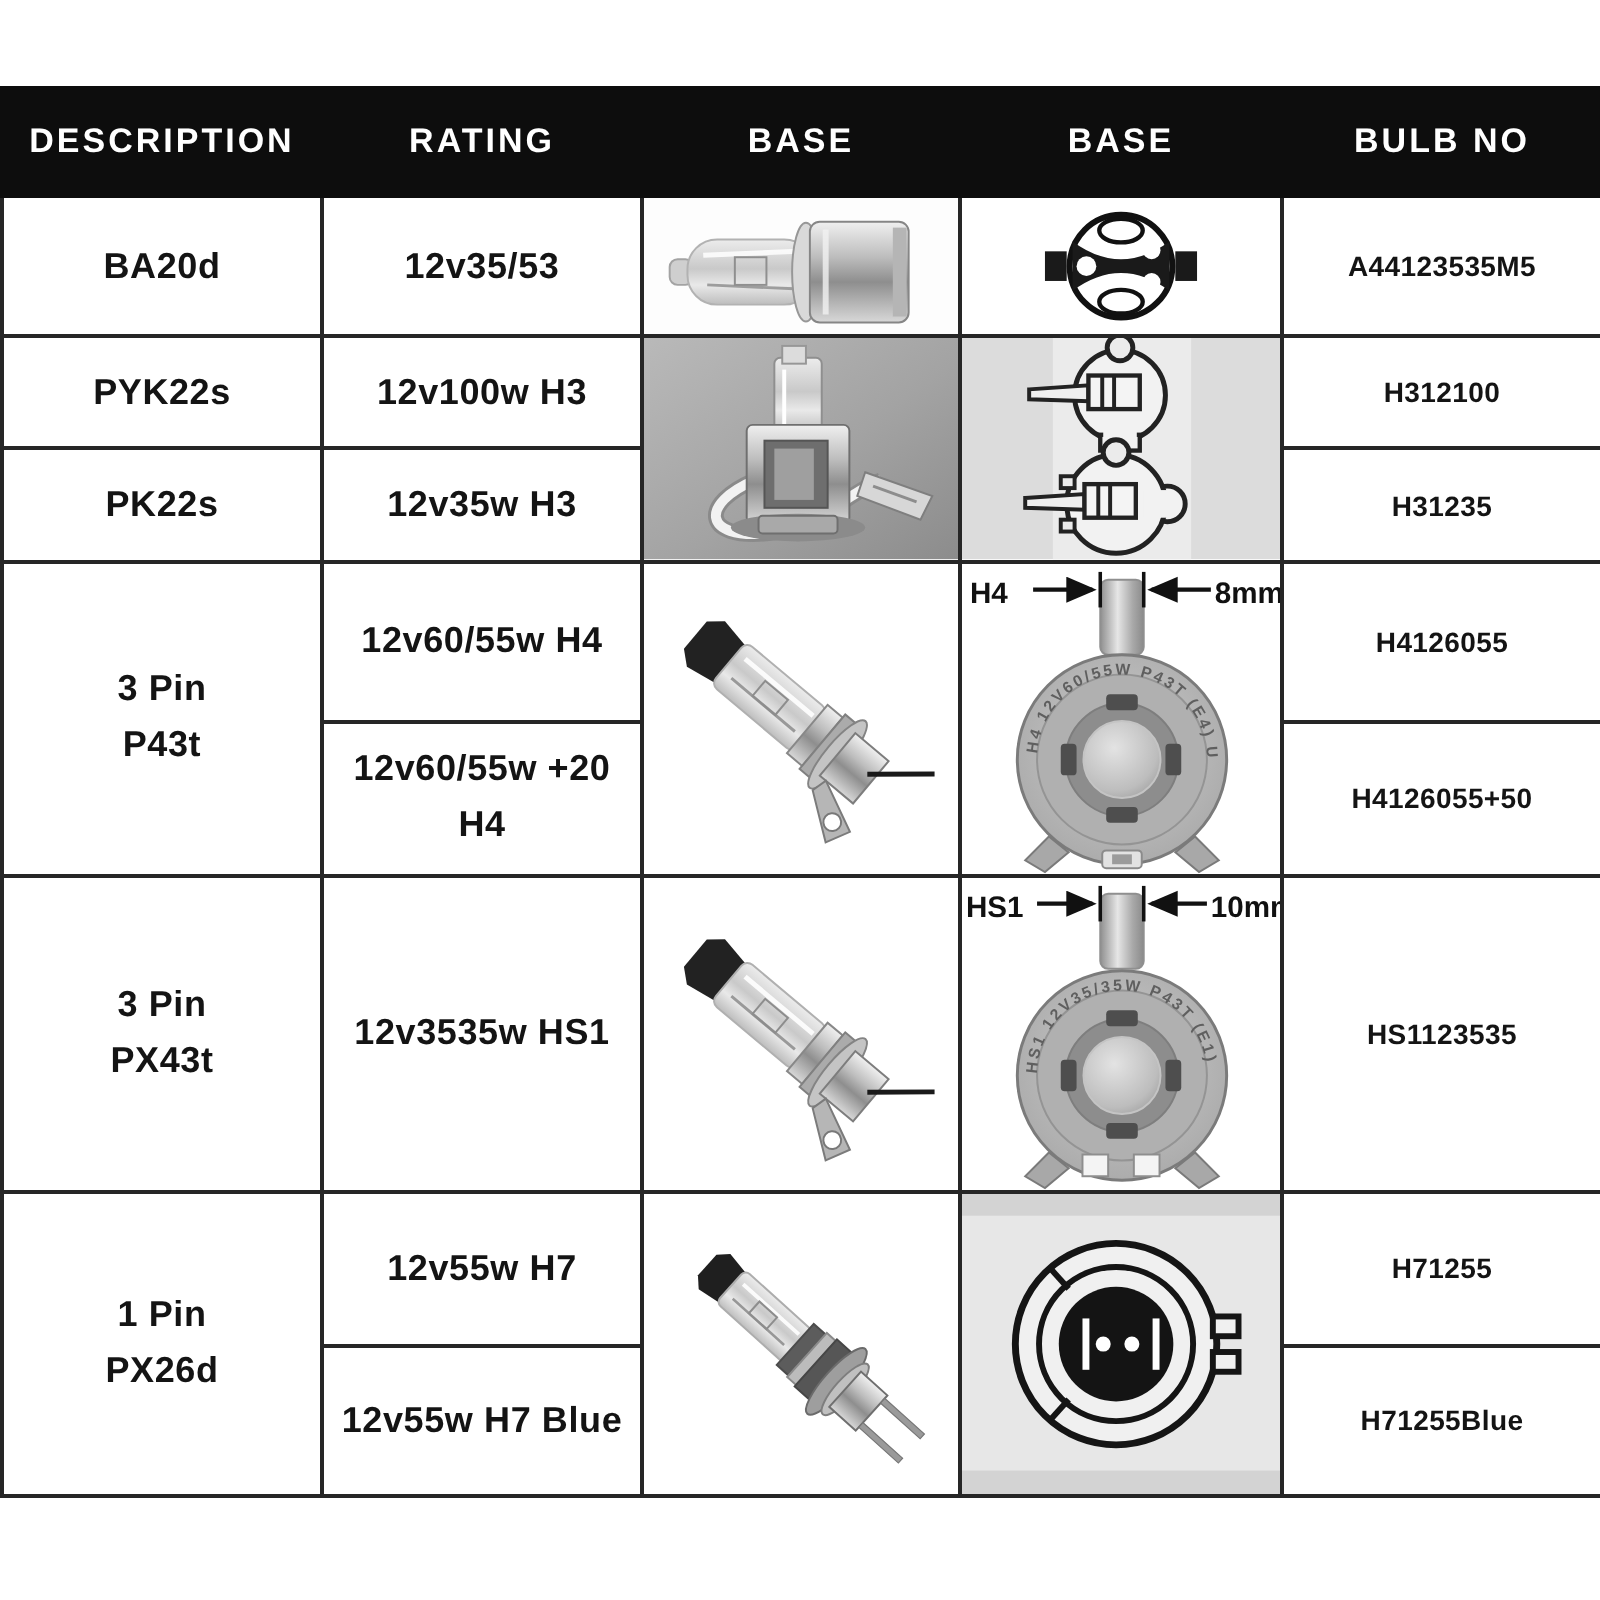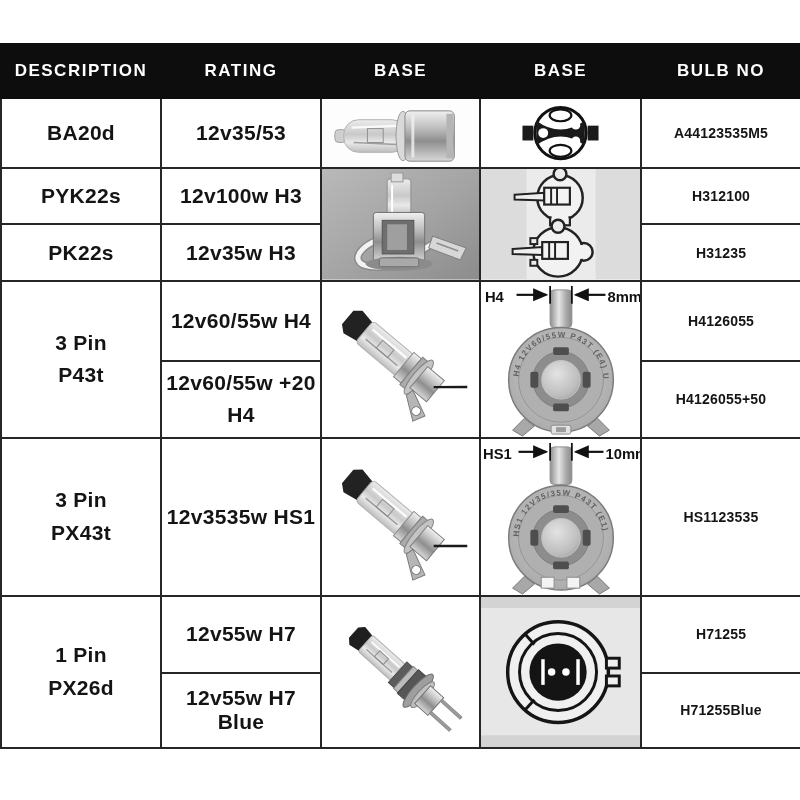--- a/index.html
+++ b/index.html
@@ -10,21 +10,21 @@
   thead th{background:#0d0d0d;color:#ffffff;border-color:#0d0d0d;font-size:17px;font-weight:bold;letter-spacing:1.5px;}
   tr.rhh{height:54px}
   tr.rh1{height:69px}
   tr.rh2{height:56px}
   tr.rh3{height:56px}
   tr.rh4{height:80px}
   tr.rh5{height:77px}
   tr.rh6{height:158px}
   tr.rh7{height:77px}
   tr.rh8{height:75px}
-  .txt{font-weight:bold;font-size:21px;color:#141414;letter-spacing:.3px;}
+  .txt{font-weight:bold;font-size:18px;color:#141414;letter-spacing:.3px;}
   .part{font-size:14px;letter-spacing:.2px;}
   .two div{line-height:1.55;}
   td.img{padding:0;}
   td.img svg{display:block;width:100%;height:100%;}
   .ann{font-size:15px;font-weight:bold;fill:#111;}
   .ring{font-size:8px;font-weight:bold;fill:#5f5f5f;letter-spacing:1.3px;}
 </style>
 </head>
 <body>
 

